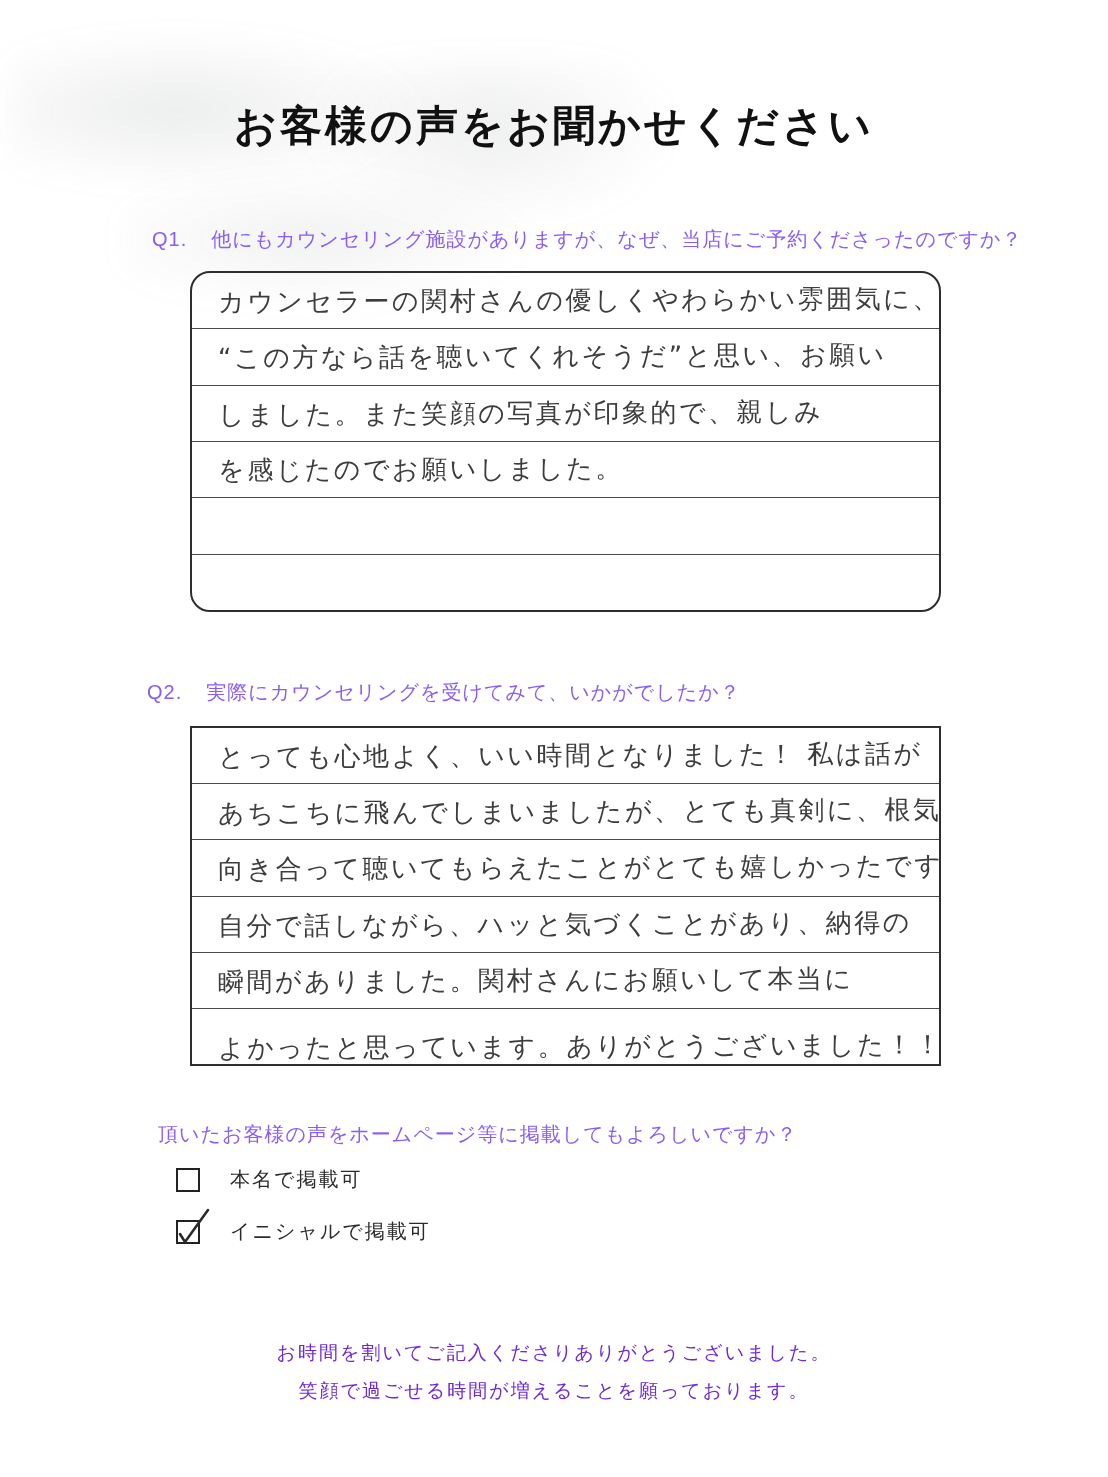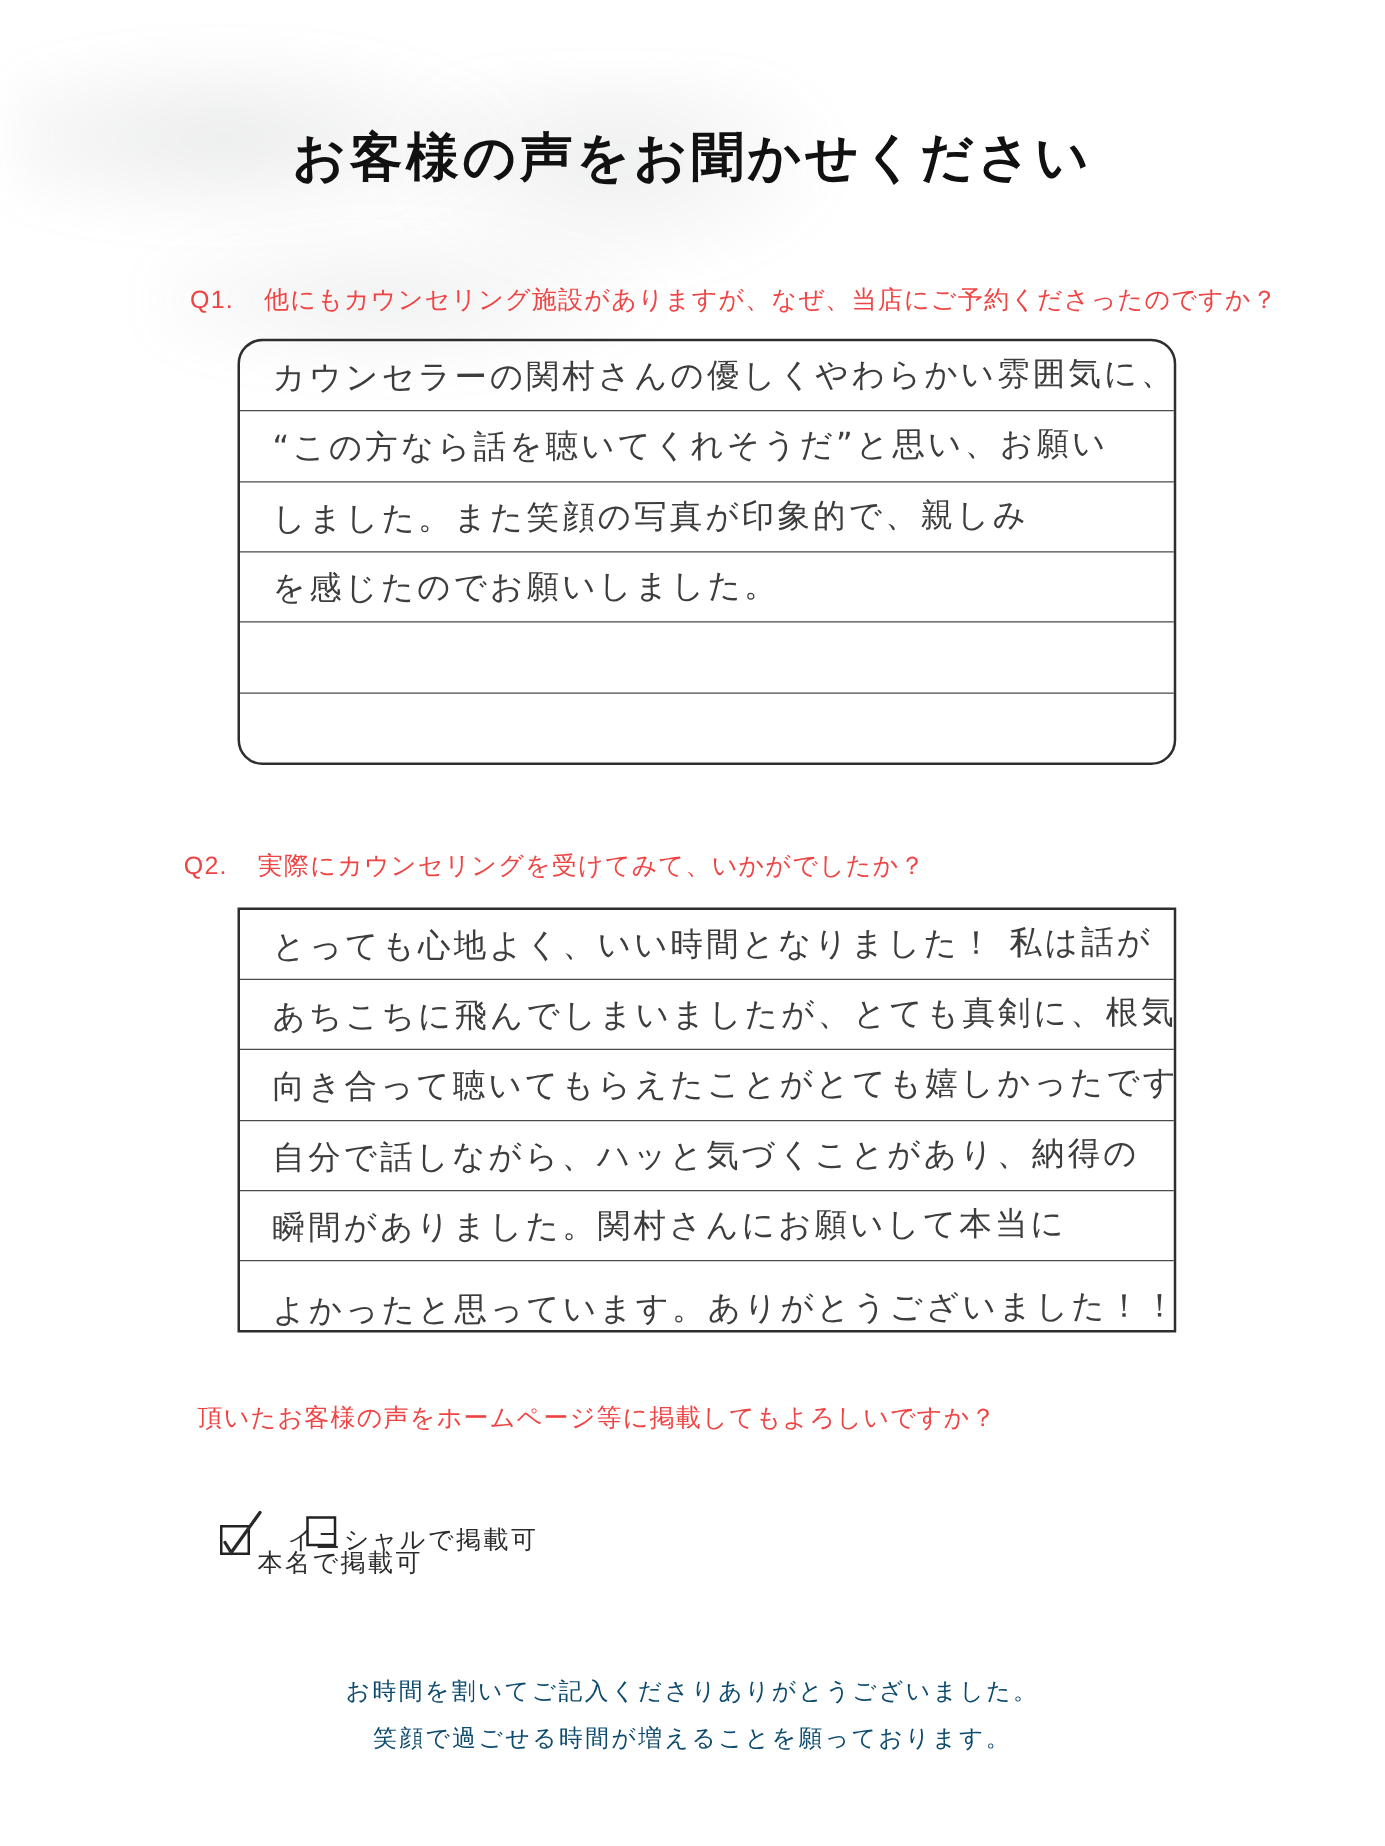--- a/index.html
+++ b/index.html
@@ -19,21 +19,21 @@
     background:radial-gradient(ellipse at 50% 40%,rgba(120,125,130,0.12),rgba(120,125,130,0) 70%);}
   .smudge.s3{left:120px;top:170px;width:420px;height:140px;
     background:radial-gradient(ellipse at 45% 50%,rgba(120,125,130,0.10),rgba(120,125,130,0) 70%);}
 
   .page-title{
     position:absolute;left:0;top:98px;width:100%;
     text-align:center;font-size:42px;font-weight:bold;
     letter-spacing:3px;color:#111;
   }
   .question-line{
-    position:absolute;font-size:20px;color:#ef4444;letter-spacing:1px;
+    position:absolute;font-size:20px;color:#8b5cf6;letter-spacing:1px;
     white-space:nowrap;
   }
   .q1-question{left:152px;top:226px;}
   .q2-question{left:147px;top:679px;}
   .perm-question{left:158px;top:1121px;}
   .q-label{display:inline-block;margin-right:24px;}
 
   .answer-box{
     position:absolute;left:190px;width:751px;
     border:2px solid #2e2e2e;
@@ -51,38 +51,38 @@
   }
   .answer-row:last-child{border-bottom:none;align-items:flex-end;}
   .handwriting{
     font-size:26px;color:#3d3d3d;letter-spacing:2.5px;
     white-space:nowrap;
     transform:rotate(-0.3deg);
     font-family:"DejaVu Sans",sans-serif;
   }
 
   .option-row{position:absolute;left:176px;display:flex;align-items:center;}
-  .option-row.opt1{top:1213px;flex-direction:column;}
+  .option-row.opt1{top:1166px;}
   .option-row.opt2{top:1218px;}
   .checkbox{
     width:24px;height:24px;border:2.5px solid #222;
     position:relative;box-sizing:border-box;background:#fff;
   }
   .checkmark{
     position:absolute;left:-4px;top:-16px;width:48px;height:44px;
   }
   .checkmark svg{display:block;}
   .option-label{
     margin-left:30px;font-size:20px;color:#2b2b2b;letter-spacing:2px;
     white-space:nowrap;
   }
 
   .footer-line{
     position:absolute;left:0;width:100%;text-align:center;
-    font-size:19px;color:#0c4a6e;letter-spacing:2px;
+    font-size:19px;color:#6d28d9;letter-spacing:2px;
   }
   .footer-1{top:1340px;}
   .footer-2{top:1378px;}
 </style>
 </head>
 <body>
 
 <div class="smudge s1"></div>
 <div class="smudge s2"></div>
 <div class="smudge s3"></div>

